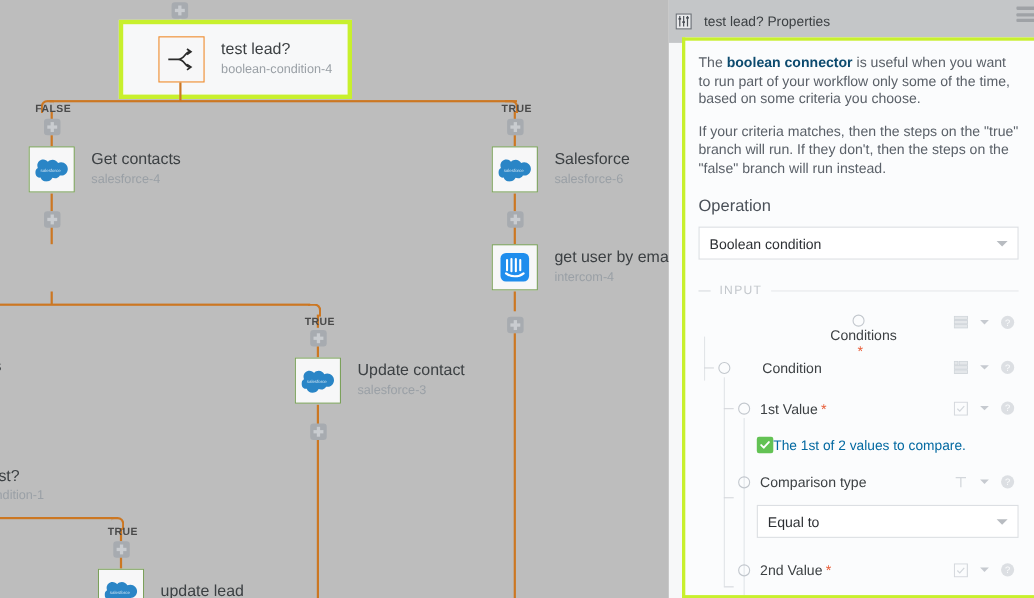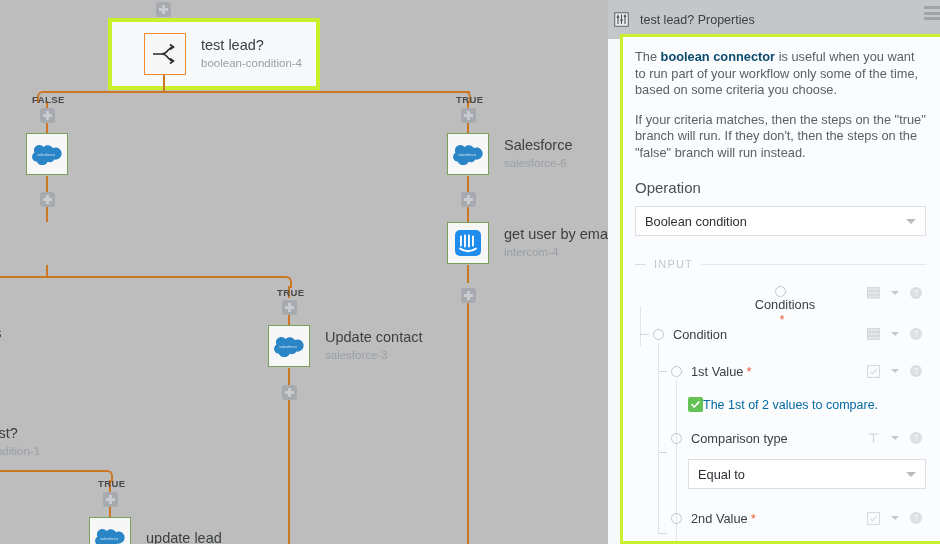--- a/index.html
+++ b/index.html
@@ -196,20 +196,24 @@
   <div class="plusbtn" style="left:40px;top:108px;"></div>
   <div class="plusbtn" style="left:461px;top:108px;"></div>
 
   <div class="edge v" style="left:46px;top:123px;height:11px;"></div>
   <div class="node" style="left:26px;top:133px;">
     <div class="node-icon">
       <svg class="sfcloud" viewBox="0 0 30 22">
         <path d="M11.5 4.2c1.1-1.2 2.7-1.9 4.4-1.9 2.3 0 4.3 1.3 5.4 3.2.9-.4 1.9-.6 3-.6 3.6 0 6.5 2.9 6.5 6.5s-2.9 6.5-6.5 6.5c-.4 0-.9 0-1.3-.1-.9 1.7-2.7 2.8-4.8 2.8-.9 0-1.7-.2-2.4-.5-1 2.2-3.2 3.8-5.8 3.8-2.7 0-5-1.7-5.9-4.1-.4.1-.7.1-1.1.1C1.3 19.9-1 17.6-1 14.8c0-1.9 1-3.5 2.5-4.4-.3-.7-.5-1.5-.5-2.4 0-3.2 2.6-5.8 5.8-5.8 1.9 0 3.6.9 4.7 2.3z" fill="#2a85c6" transform="translate(1,0) scale(0.93)"></path>
         <text x="14" y="13" font-size="4" fill="#cfe4f3" text-anchor="middle" font-family="Liberation Sans, sans-serif">salesforce</text>
       </svg>
+    </div>
+    <div class="node-text">
+      <div class="node-title">Get contacts</div>
+      <div class="node-sub">salesforce-4</div>
     </div>
   </div>
 
   <div class="edge v" style="left:46px;top:176px;height:16px;"></div>
   <div class="plusbtn" style="left:40px;top:192px;"></div>
   <div class="edge v" style="left:46px;top:207px;height:15px;"></div>
 
 
   <div class="edge v" style="left:46px;top:265px;height:12px;"></div>
   <div class="edge h" style="left:0px;top:276px;width:282px;"></div>
@@ -369,21 +373,21 @@
                 <rect x="0.5" y="8.1" width="12" height="3" fill="#e4e7ea" stroke="#cfd4d9" stroke-width="0.8"></rect>
               </svg>
             </span>
             <span class="chev"></span>
             <span class="help">?</span>
           </span>
         </div>
 
         <div class="tree-h" style="left:5px;top:48px;"></div>
 
-        <div class="trow" style="padding-left:18px;">
+        <div class="trow" style="padding-left:18px;gap:20px;">
           <span class="radio"></span>
           <span class="label">Condition</span>
           <span class="right">
             <span class="ricon">
               <svg width="13" height="12" viewBox="0 0 13 12">
                 <rect x="0.5" y="0.5" width="3.4" height="3.2" fill="#e4e7ea" stroke="#cfd4d9" stroke-width="0.8"></rect>
                 <rect x="5" y="0.5" width="7.5" height="3.2" fill="#e4e7ea" stroke="#cfd4d9" stroke-width="0.8"></rect>
                 <rect x="0.5" y="4.4" width="12" height="3.2" fill="#e4e7ea" stroke="#cfd4d9" stroke-width="0.8"></rect>
                 <rect x="0.5" y="8.3" width="12" height="3.2" fill="#e4e7ea" stroke="#cfd4d9" stroke-width="0.8"></rect>
               </svg>

